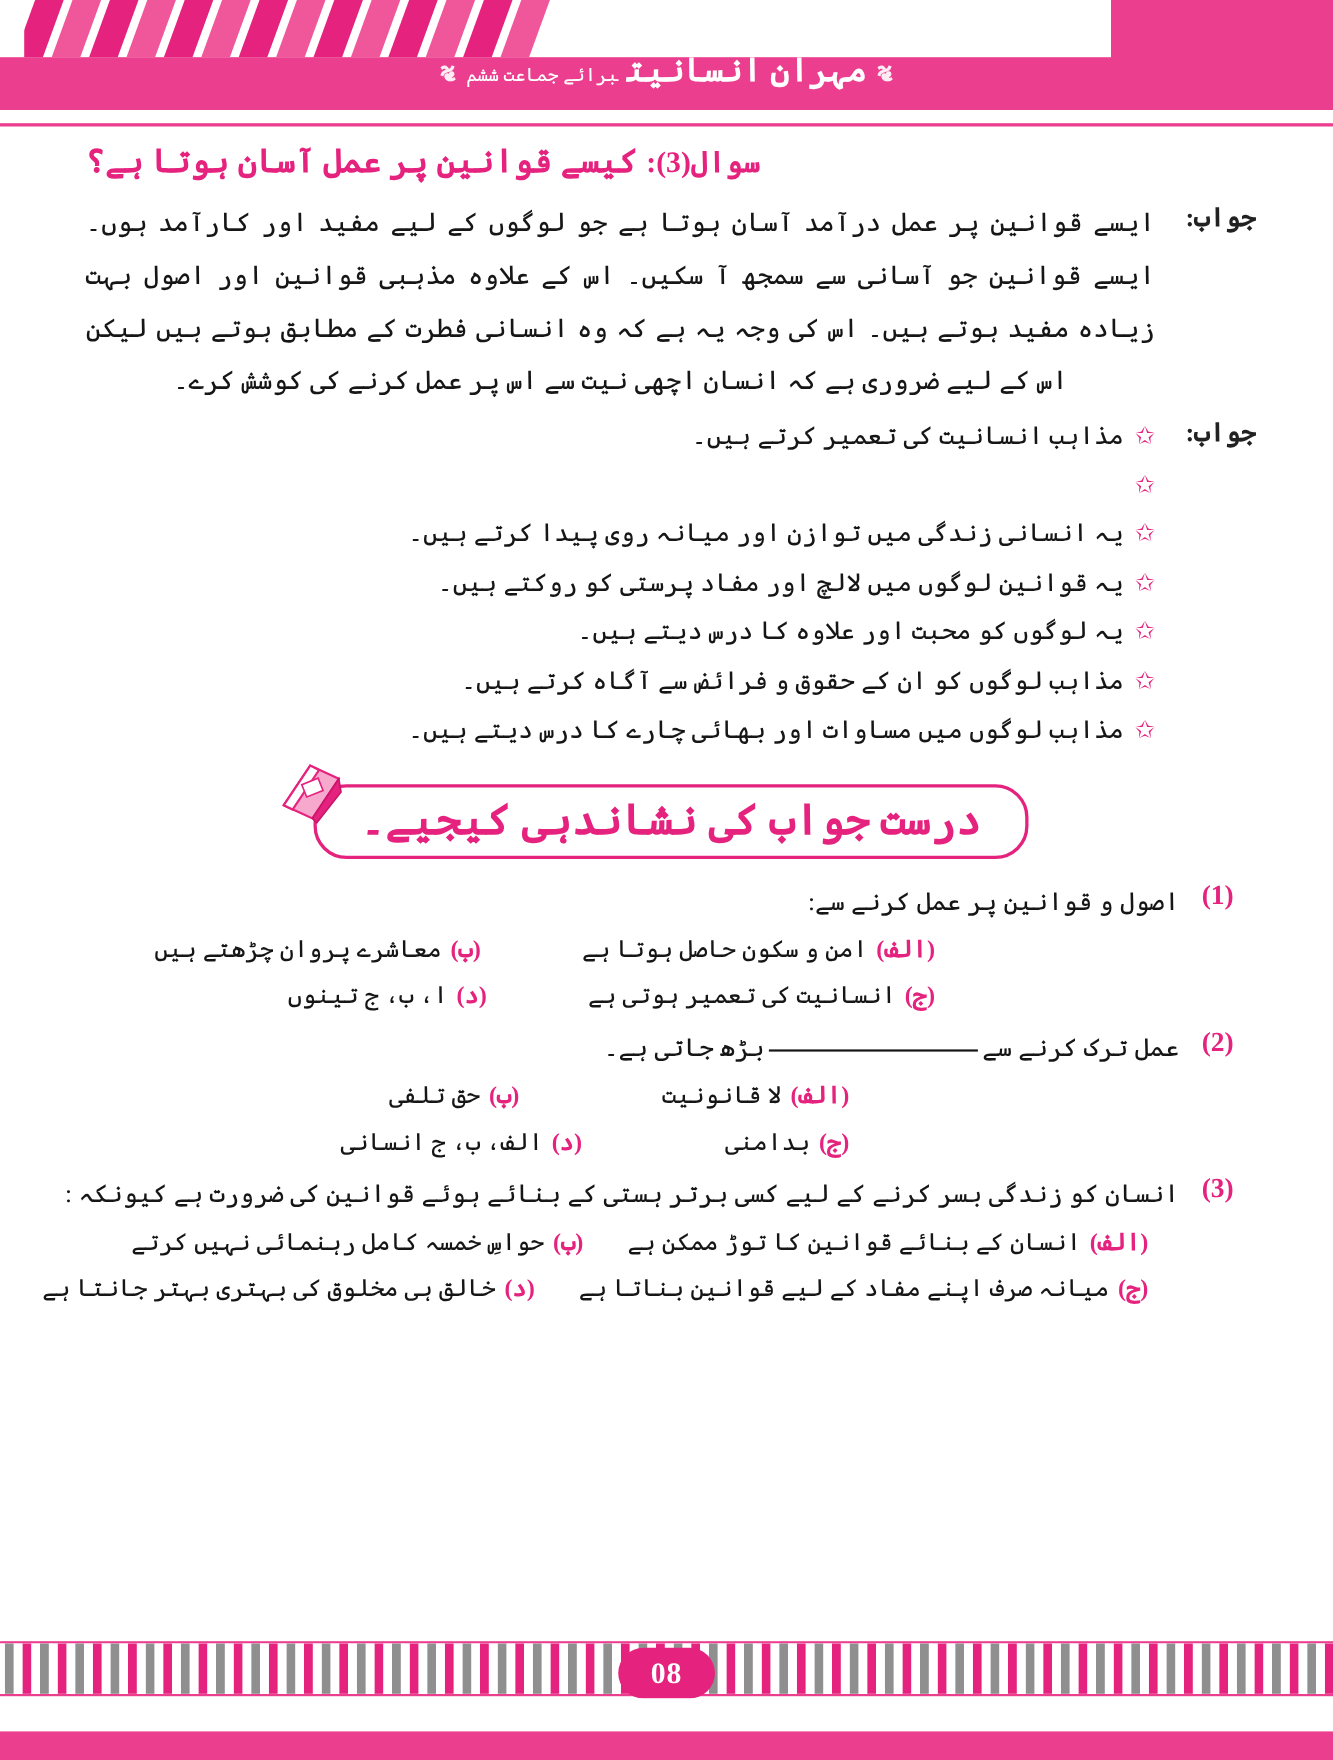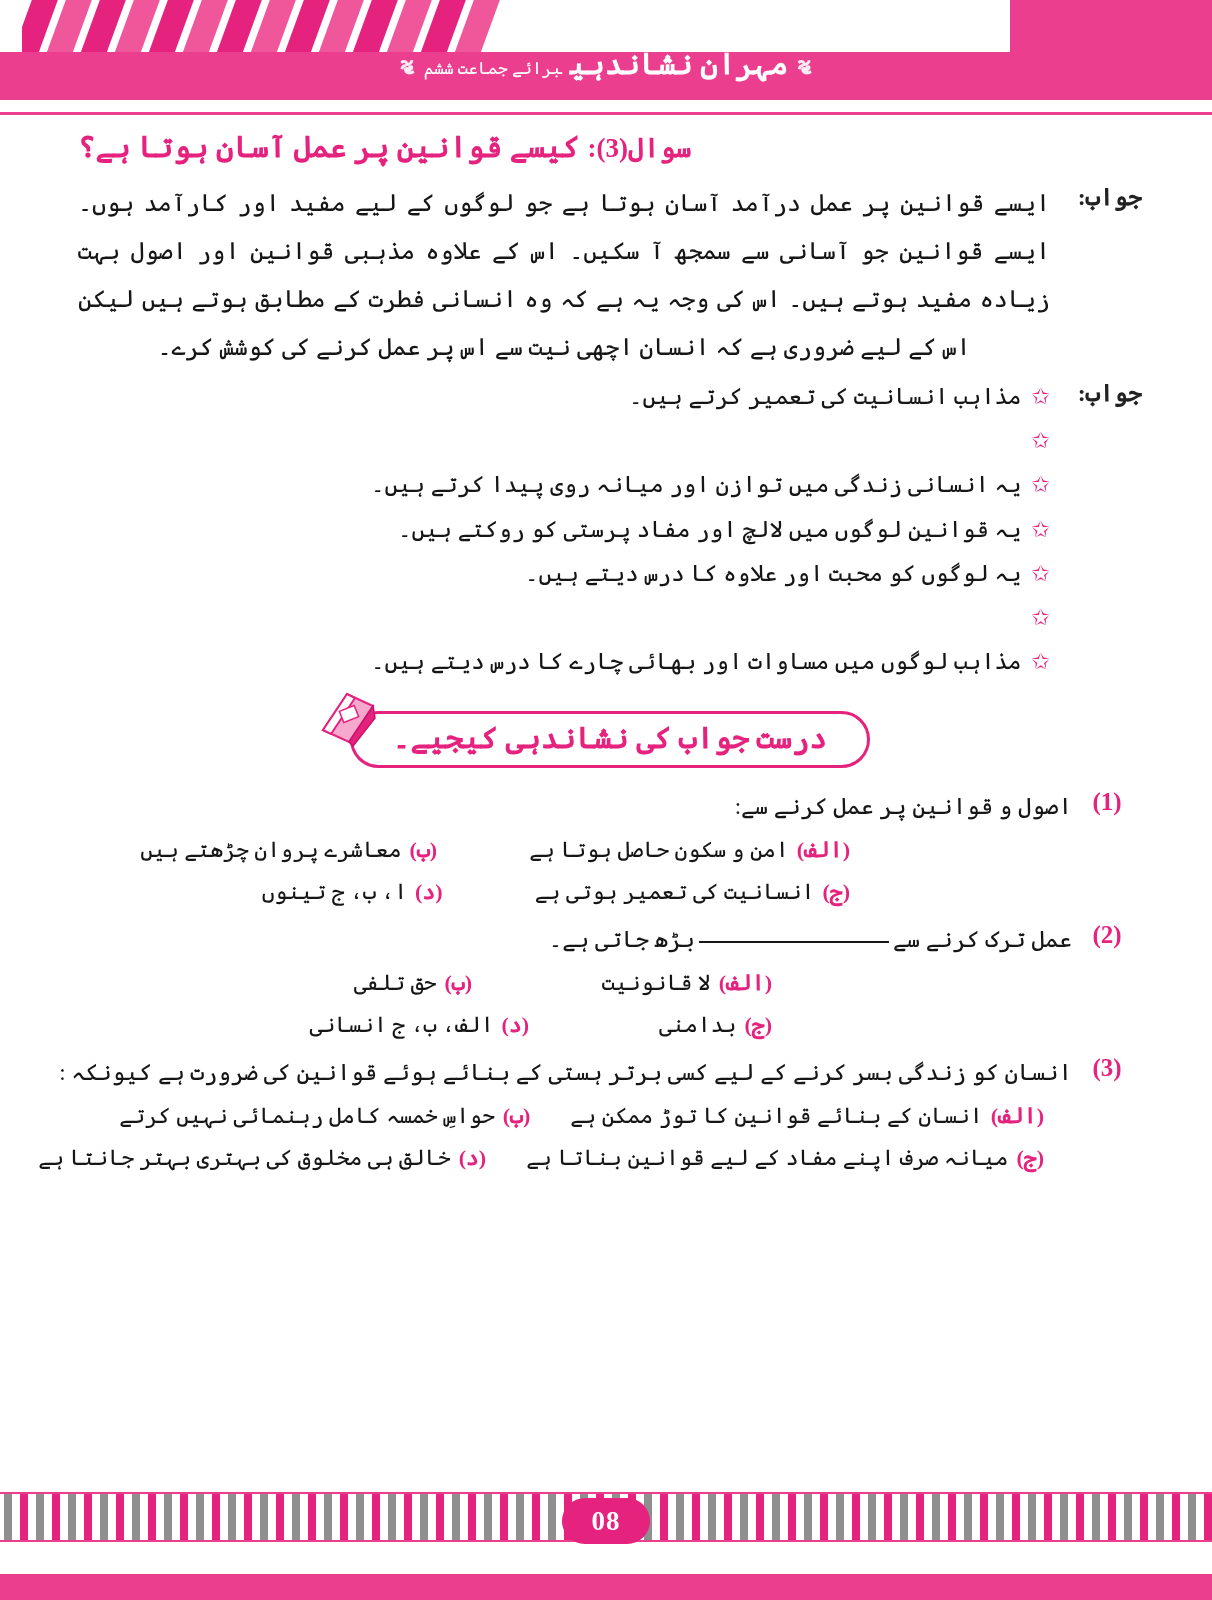--- a/index.html
+++ b/index.html
@@ -175,21 +175,21 @@
     position: relative;
     display: flex;
     justify-content: center;
     margin: 26px 0 18px 0;
   }
   .section-pill {
     border: 3px solid #e5237e;
     border-radius: 30px;
     padding: 6px 40px 10px 40px;
     color: #e5237e;
-    font-size: 30px;
+    font-size: 39px;
     font-weight: bold;
     background: #fff;
     position: relative;
     direction: rtl;
   }
   .book-icon {
     position: absolute;
     left: -36px;
     top: -26px;
     width: 62px;
@@ -330,21 +330,21 @@
         <div class="stripe dark" style="left:272px"></div>
         <div class="stripe" style="left:306px"></div>
         <div class="stripe dark" style="left:340px"></div>
         <div class="stripe" style="left:374px"></div>
         <div class="stripe dark" style="left:408px"></div>
         <div class="stripe" style="left:442px"></div>
       </div>
     </div>
     <div class="header-title">
       <span class="orn">❧</span><span>مہران</span>
-      <span>نشاندہی</span><span class="sub">برائے جماعت ششم</span><span class="orn">❧</span>
+      <span>انسانیت</span><span class="sub">برائے جماعت ششم</span><span class="orn">❧</span>
     </div>
   </div>
   <div class="header-bottomline"></div>
 </div>
 
 <div class="page">
 
   <div class="q-heading">
     <span class="qnum">سوال(3):</span>
     <span>کیسے قوانین پر عمل آسان ہوتا ہے؟</span>
@@ -374,20 +374,21 @@
         <li>
             <span class="star">✩</span>
             <span class="btext">یہ قوانین لوگوں میں لالچ اور مفاد پرستی کو روکتے ہیں۔</span>
           </li>
         <li>
             <span class="star">✩</span>
             <span class="btext">یہ لوگوں کو محبت اور علاوہ کا درس دیتے ہیں۔</span>
           </li>
         <li>
             <span class="star">✩</span>
+            <span class="btext">مذاہب لوگوں کو ان کے حقوق و فرائض سے آگاہ کرتے ہیں۔</span>
           </li>
         <li>
             <span class="star">✩</span>
             <span class="btext">مذاہب لوگوں میں مساوات اور بھائی چارے کا درس دیتے ہیں۔</span>
           </li>
       </ul>
     </div>
   </div>
 
   <div class="section-title-wrap">

